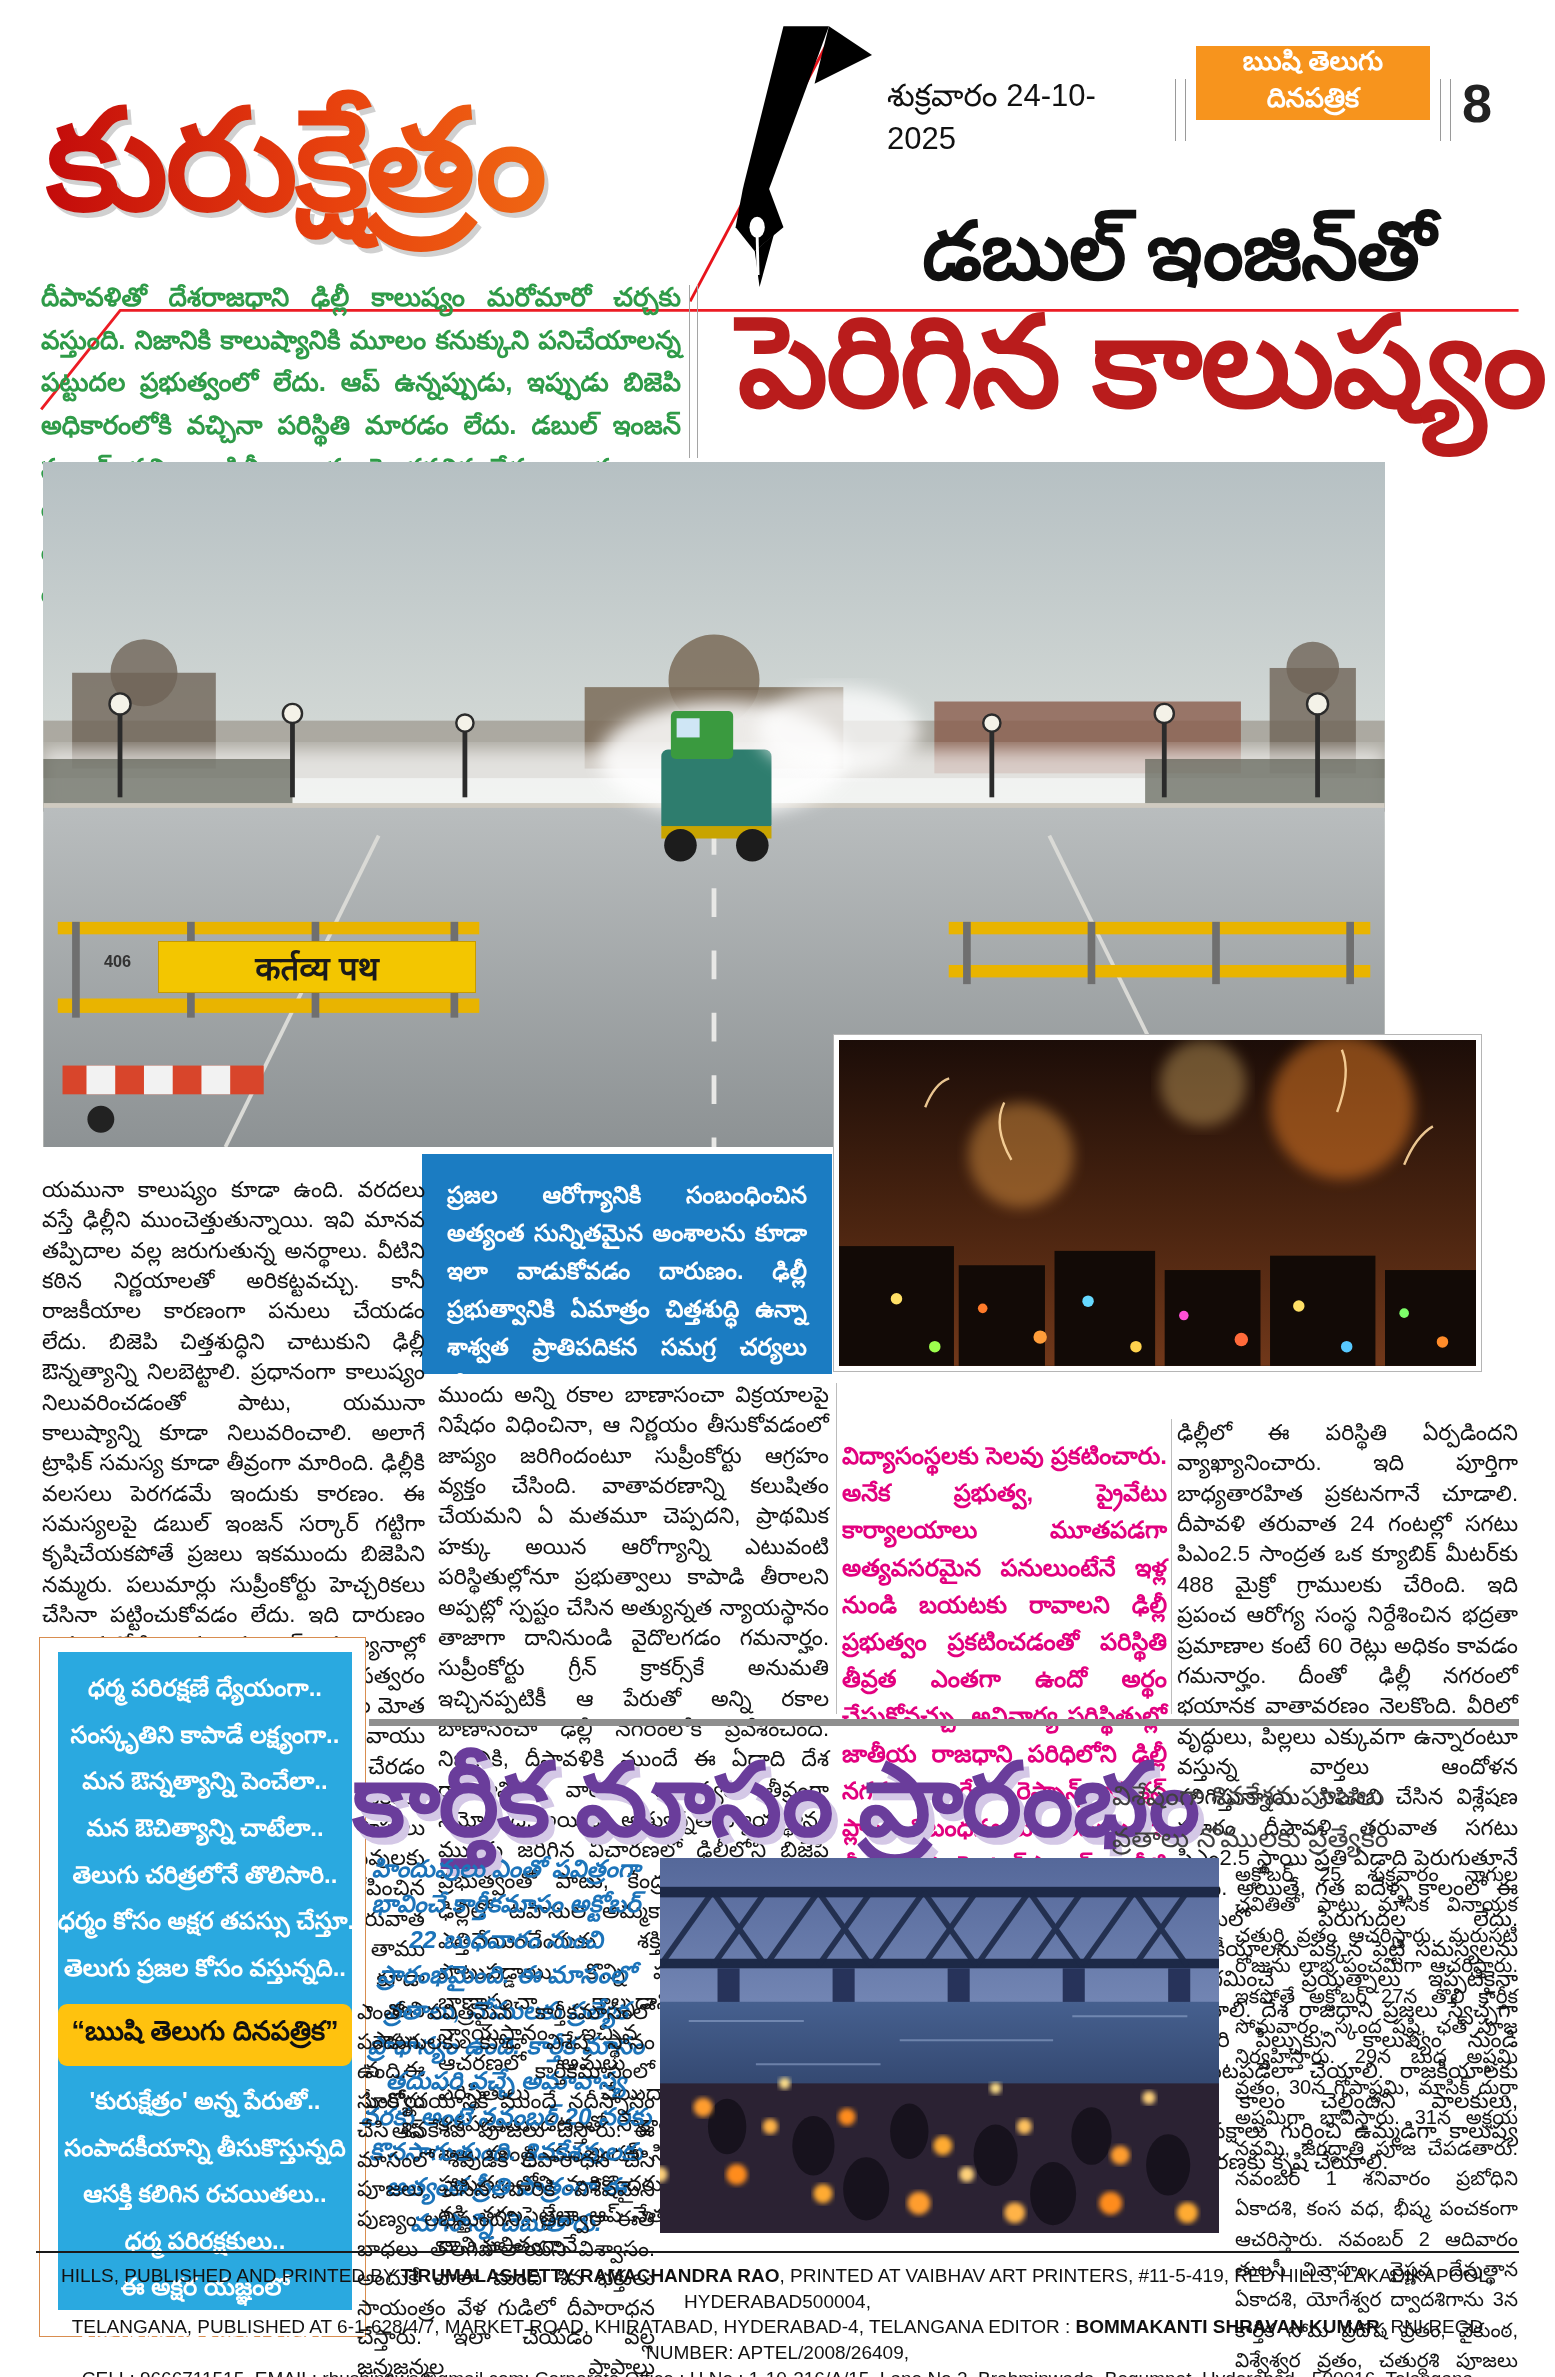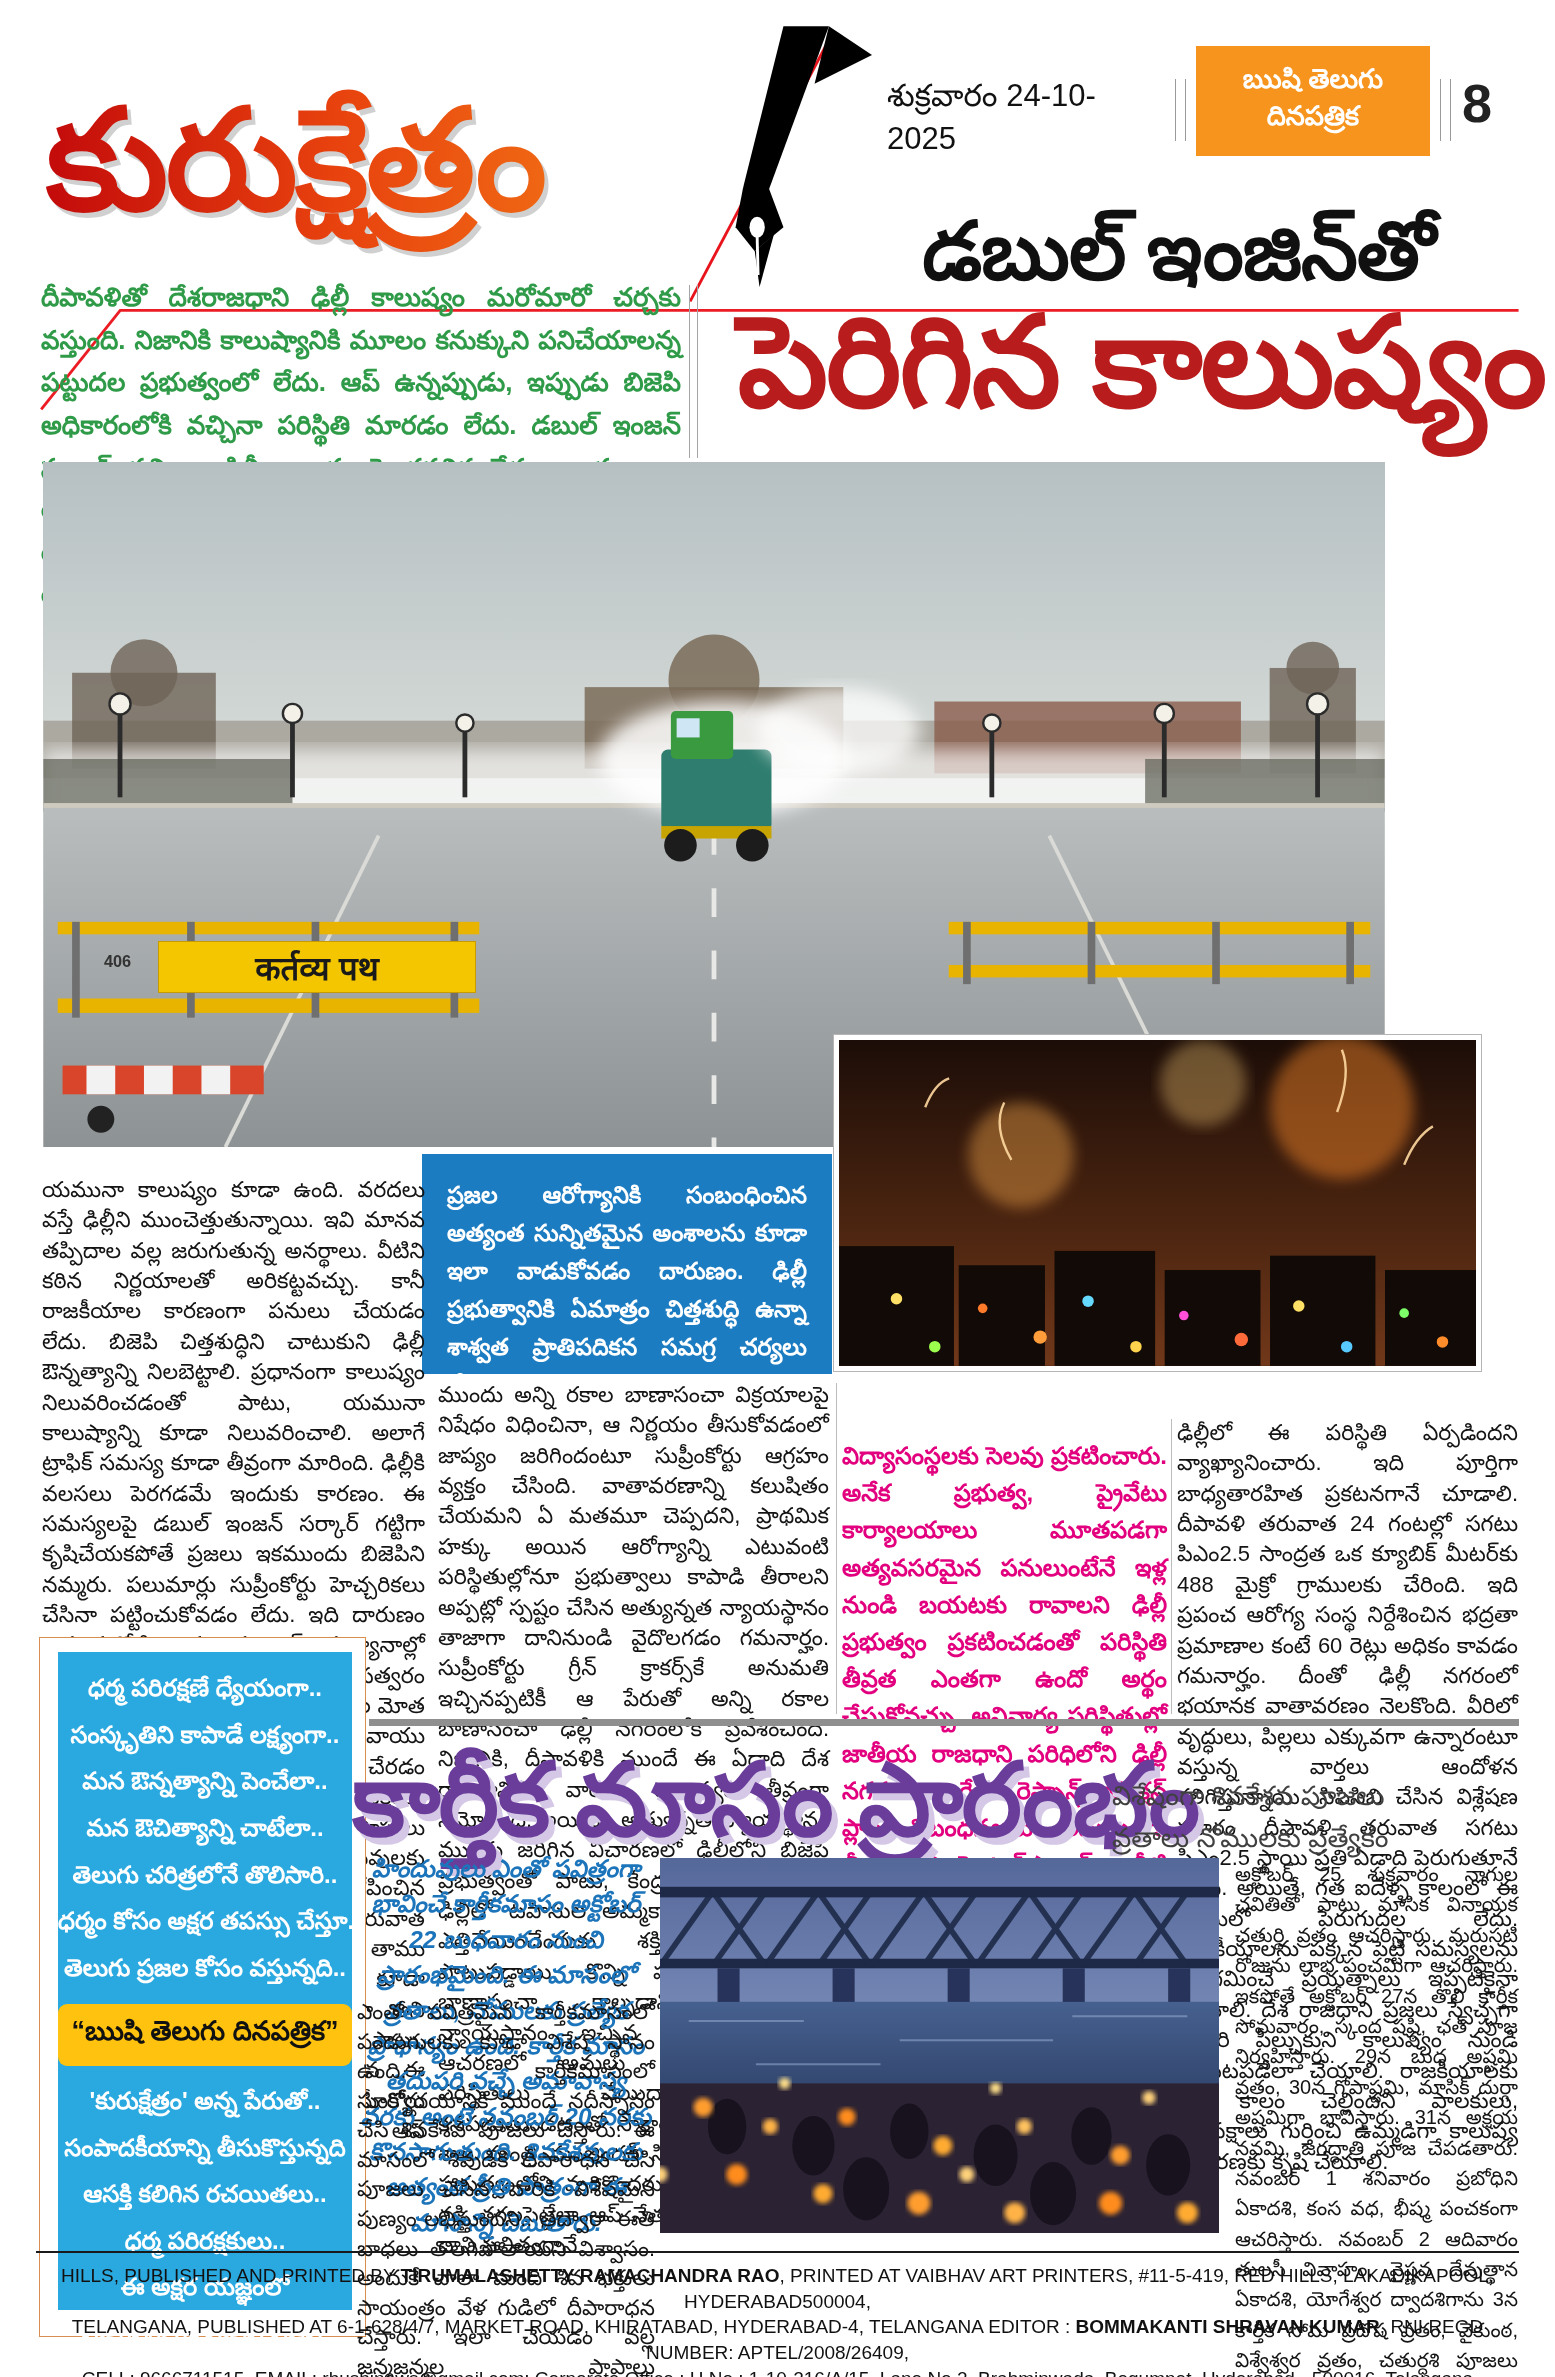--- a/index.html
+++ b/index.html
@@ -11,21 +11,21 @@
   .masthead{left:46px;top:62px;width:642px;height:240px;
     font-size:141px;font-weight:bold;line-height:1.4;letter-spacing:-2.9px;white-space:nowrap;
     background:linear-gradient(90deg,#c30b0b,#e8420e 45%,#f47f17);
     -webkit-background-clip:text;background-clip:text;color:transparent;
     filter:drop-shadow(4.8px 5.8px 0 rgba(120,120,120,.35));}
   .date-line{left:887px;top:79px;width:268px;height:77px;font-size:31px;font-weight:normal;color:#111;
     display:flex;align-items:center;justify-content:flex-end;}
   .sep2{width:8.6px;height:62px;border-left:1.9px solid #9a9a9a;border-right:1.9px solid #9a9a9a;}
   .sep-a{left:1175px;top:79px;}
   .sep-b{left:1440px;top:79px;}
-  .brand-box{left:1196px;top:46px;width:234px;height:110px;background:#f7941d;color:#ffffff;
+  .brand-box{left:1196px;top:46px;width:234px;height:74px;background:#f7941d;color:#ffffff;
     font-size:27px;font-weight:bold;display:flex;align-items:center;justify-content:center;text-align:center;}
   .page-num{left:1462px;top:72px;width:67px;font-size:54px;font-weight:bold;color:#222;}
   .red-rule{left:0;top:0;width:1555px;height:431px;pointer-events:none;}
   
   .intro{left:41px;top:276px;width:640px;font-size:26px;font-weight:bold;color:#2f9b48;line-height:1.64;text-align:justify;}
   .vrule2{left:689px;top:285px;width:6.7px;height:173px;border-left:1.4px solid #a5a5a5;border-right:1.4px solid #a5a5a5;}
   .kicker{left:824px;top:173px;width:709px;text-align:center;font-size:81px;font-weight:bold;color:#101010;letter-spacing:-1px;margin-top:32px;}
   .headline{left:728px;top:283px;width:827px;text-align:center;font-size:127px;font-weight:bold;color:#b91c1c;letter-spacing:-1.9px;line-height:1.25;}
   
   .photo-main{left:43px;top:462px;width:1342px;height:685px;overflow:hidden;background:linear-gradient(#b6c0c3,#dde1dc 55%,#e9e7df);}

